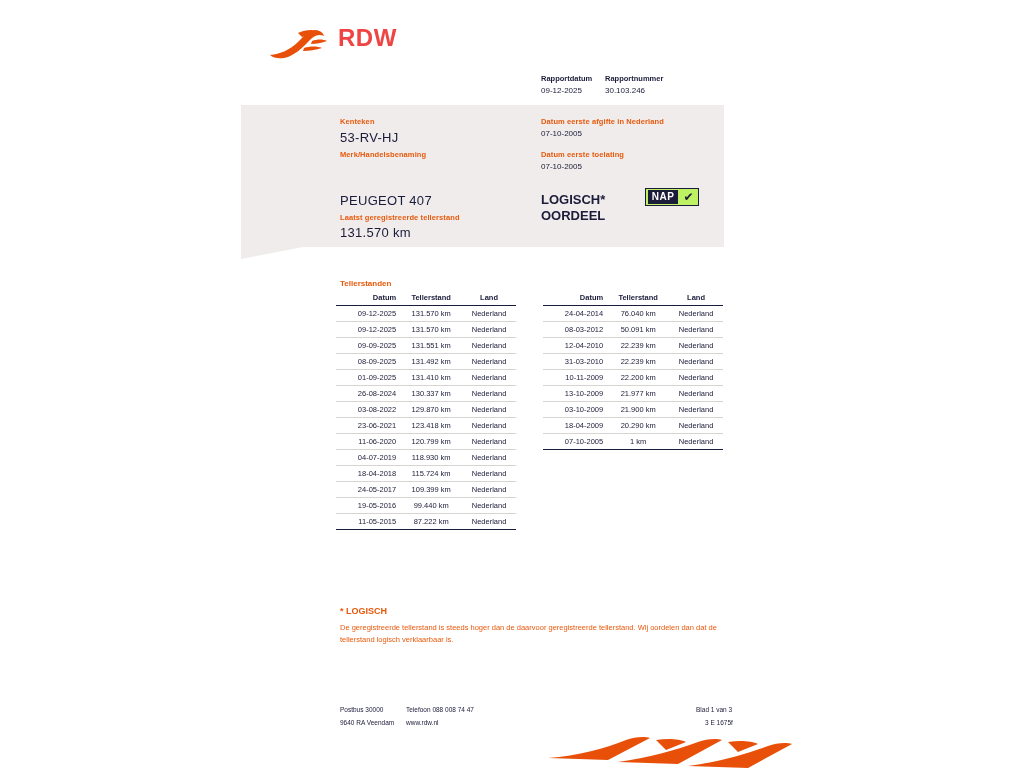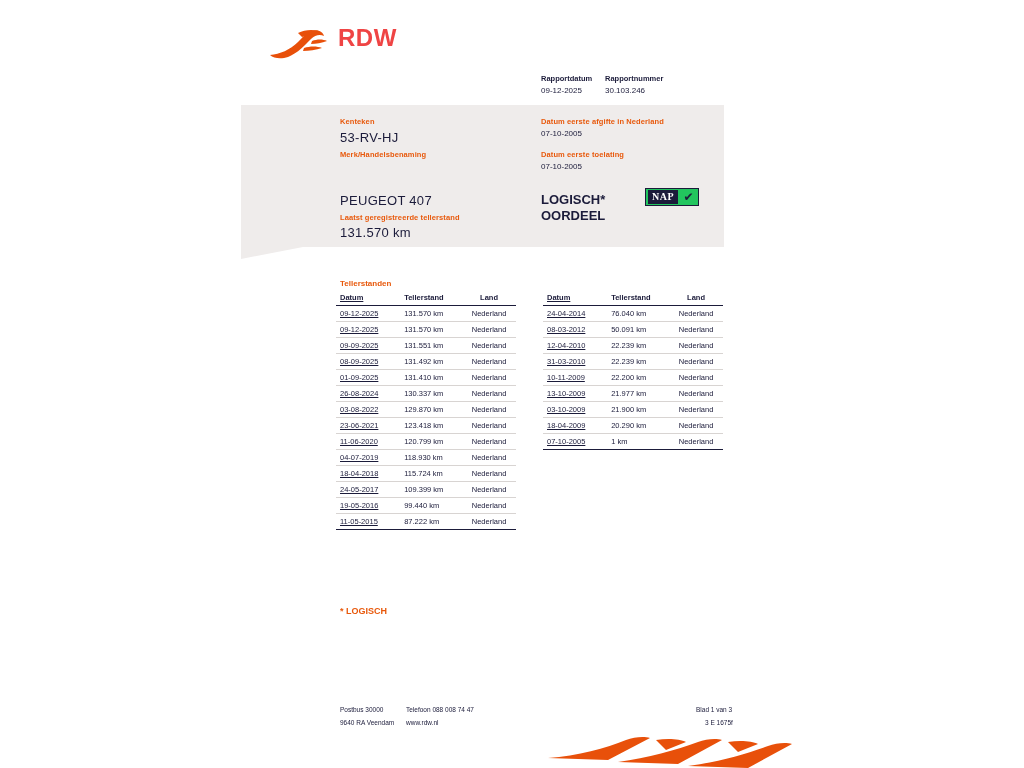--- a/index.html
+++ b/index.html
@@ -129,24 +129,23 @@
     line-height: 16px;
   }
 
   
   .nap-badge {
     position: absolute;
     left: 645px;
     top: 188px;
     width: 54px;
     height: 18px;
-    background: #22c55e;
+    background: #bef264;
     border: 1px solid #1b1b3a;
     box-sizing: border-box;
-    font-family: Liberation Serif, serif;
   }
   .nap-badge .nap-word {
     position: absolute;
     left: 2px;
     top: 1px;
     width: 30px;
     height: 14px;
     background: #1b1b3a;
     color: #ffffff;
     font-size: 10px;
@@ -193,22 +192,22 @@
     padding: 2px 4px 3px 4px;
     border-bottom: 1px solid #1b1b3a;
     white-space: nowrap;
   }
   table.hist td {
     padding: 3px 4px;
     border-bottom: 1px solid #d8d4d2;
     white-space: nowrap;
     font-size: 7.5px;
   }
-  table.hist th.c-date, table.hist td.c-date { text-align: left; width: 66px; text-decoration: underline; }
-  table.hist th.c-odo,  table.hist td.c-odo  { text-align: left; width: 62px; }
+  table.hist th.c-date, table.hist td.c-date { text-align: right; width: 66px; }
+  table.hist th.c-odo,  table.hist td.c-odo  { text-align: center; width: 62px; }
   table.hist th.c-land, table.hist td.c-land { text-align: center; width: 52px; }
   table.hist tr:last-child td { border-bottom: 1px solid #1b1b3a; }
 
   
   .note-title {
     position: absolute;
     left: 340px;
     top: 606px;
     font-size: 9px;
     font-weight: bold;
@@ -434,20 +433,21 @@
         </tr>
         <tr>
           <td class="c-date">07-10-2005</td>
           <td class="c-odo">1 km</td>
           <td class="c-land">Nederland</td>
         </tr>
       </tbody>
   </table>
 
   <div class="note-title">* LOGISCH</div>
+  <div class="note-body">De geregistreerde tellerstand is steeds hoger dan de daarvoor geregistreerde tellerstand. Wij oordelen dan dat de tellerstand logisch verklaarbaar is.</div>
 
   <div class="ftr ftr-a">
     <div>Postbus 30000</div>
     <div>9640 RA Veendam</div>
   </div>
   <div class="ftr ftr-b">
     <div>Telefoon 088 008 74 47</div>
     <div>www.rdw.nl</div>
   </div>
   <div class="ftr ftr-c">Blad 1 van 3</div>

